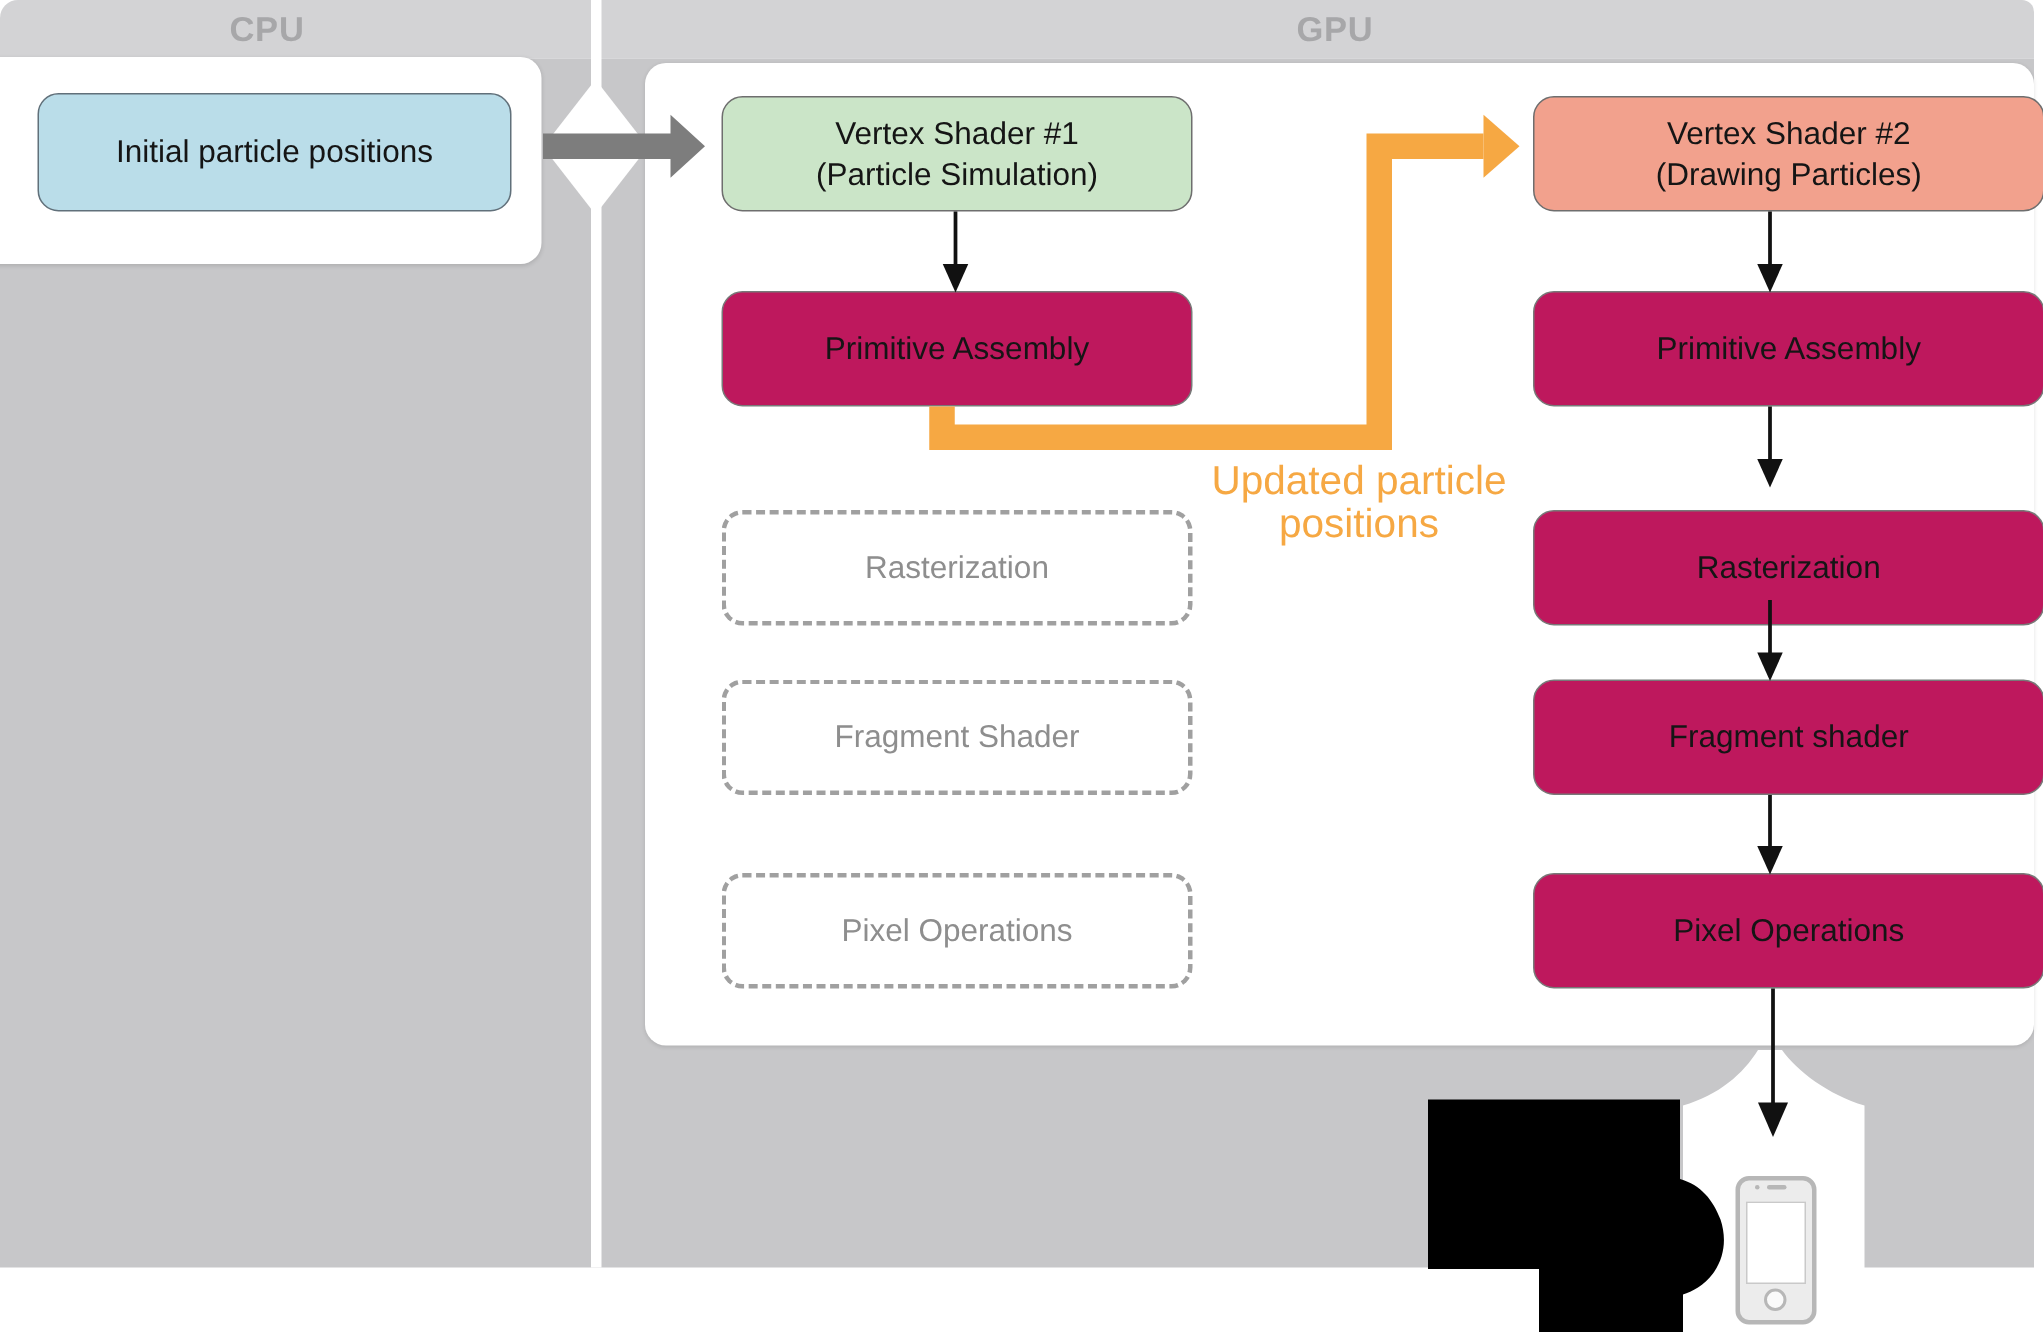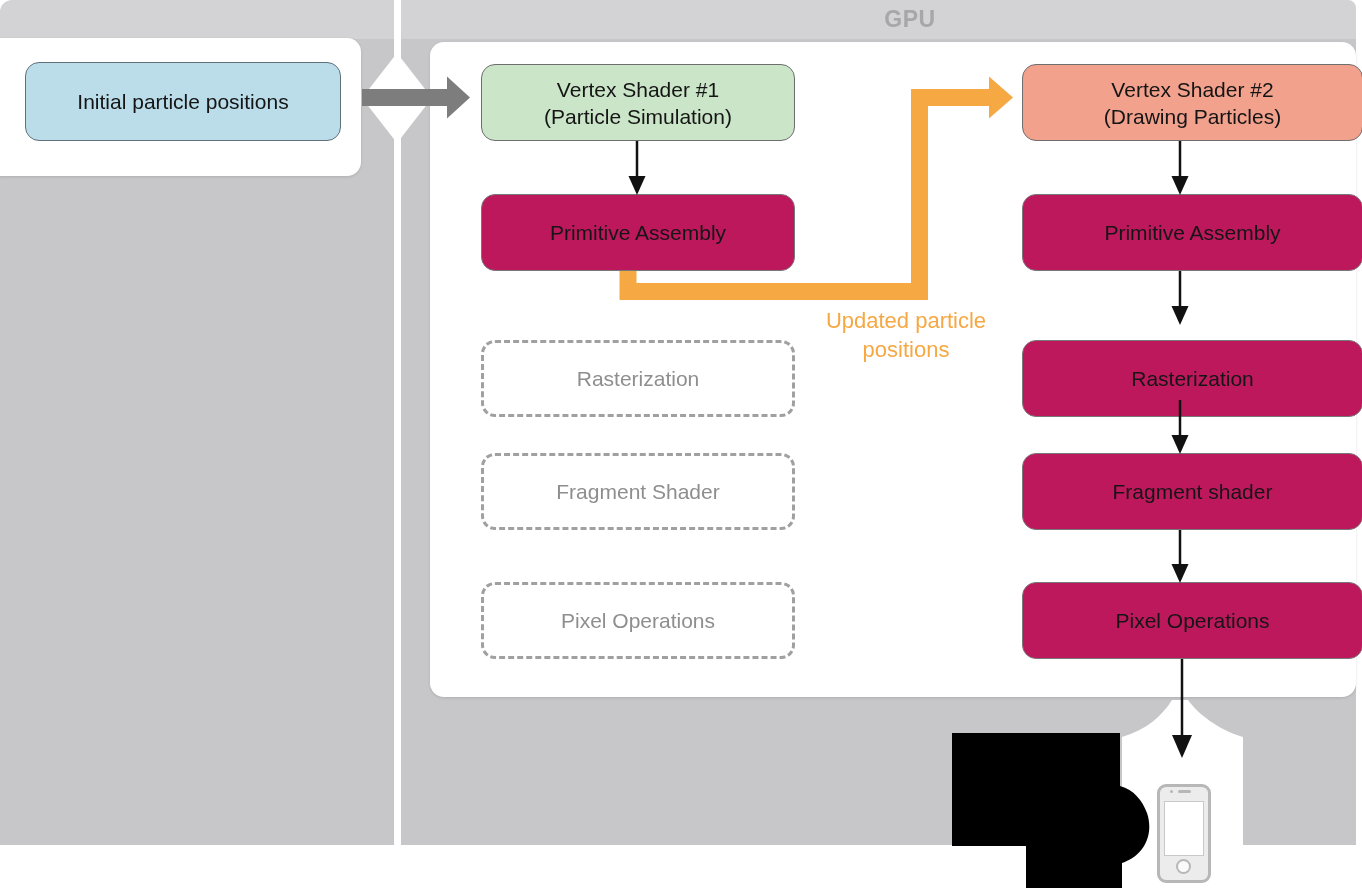--- a/index.html
+++ b/index.html
@@ -61,21 +61,21 @@
   .col-right{left:1022px;width:341px;}
   .row1{top:64px;}
   .row2{top:194px;}
   .row3{top:340px;}
   .row4{top:453px;}
   .row5{top:582px;}
 
   .orange-note{
     left:776px;top:306px;width:260px;
     text-align:center;
-    font-size:22px;line-height:29px;
+    font-size:27px;line-height:29px;
     color:#f6a843;
   }
 
   svg.overlay{
     position:absolute;left:0;top:0;
     pointer-events:none;
   }
 
   
   .phone-body{
@@ -101,21 +101,22 @@
 </style>
 </head>
 <body>
 
 <div id="stage">
 
   <div class="abs band"></div>
   <div class="abs bg-gray"></div>
   <div class="abs divider-stripe"></div>
 
-  <div class="abs zone-label" style="left:790px;">GPU</div>
+  <div class="abs zone-label" style="left:58px;">CPU</div>
+  <div class="abs zone-label" style="left:770px;">GPU</div>
 
   <div class="abs panel cpu-panel"></div>
   <div class="abs panel gpu-panel"></div>
 
   <div class="abs box box-blue">
     <span>Initial particle positions</span>
   </div>
 
   <div class="abs box box-green col-left row1">
     <span>Vertex Shader #1</span>

